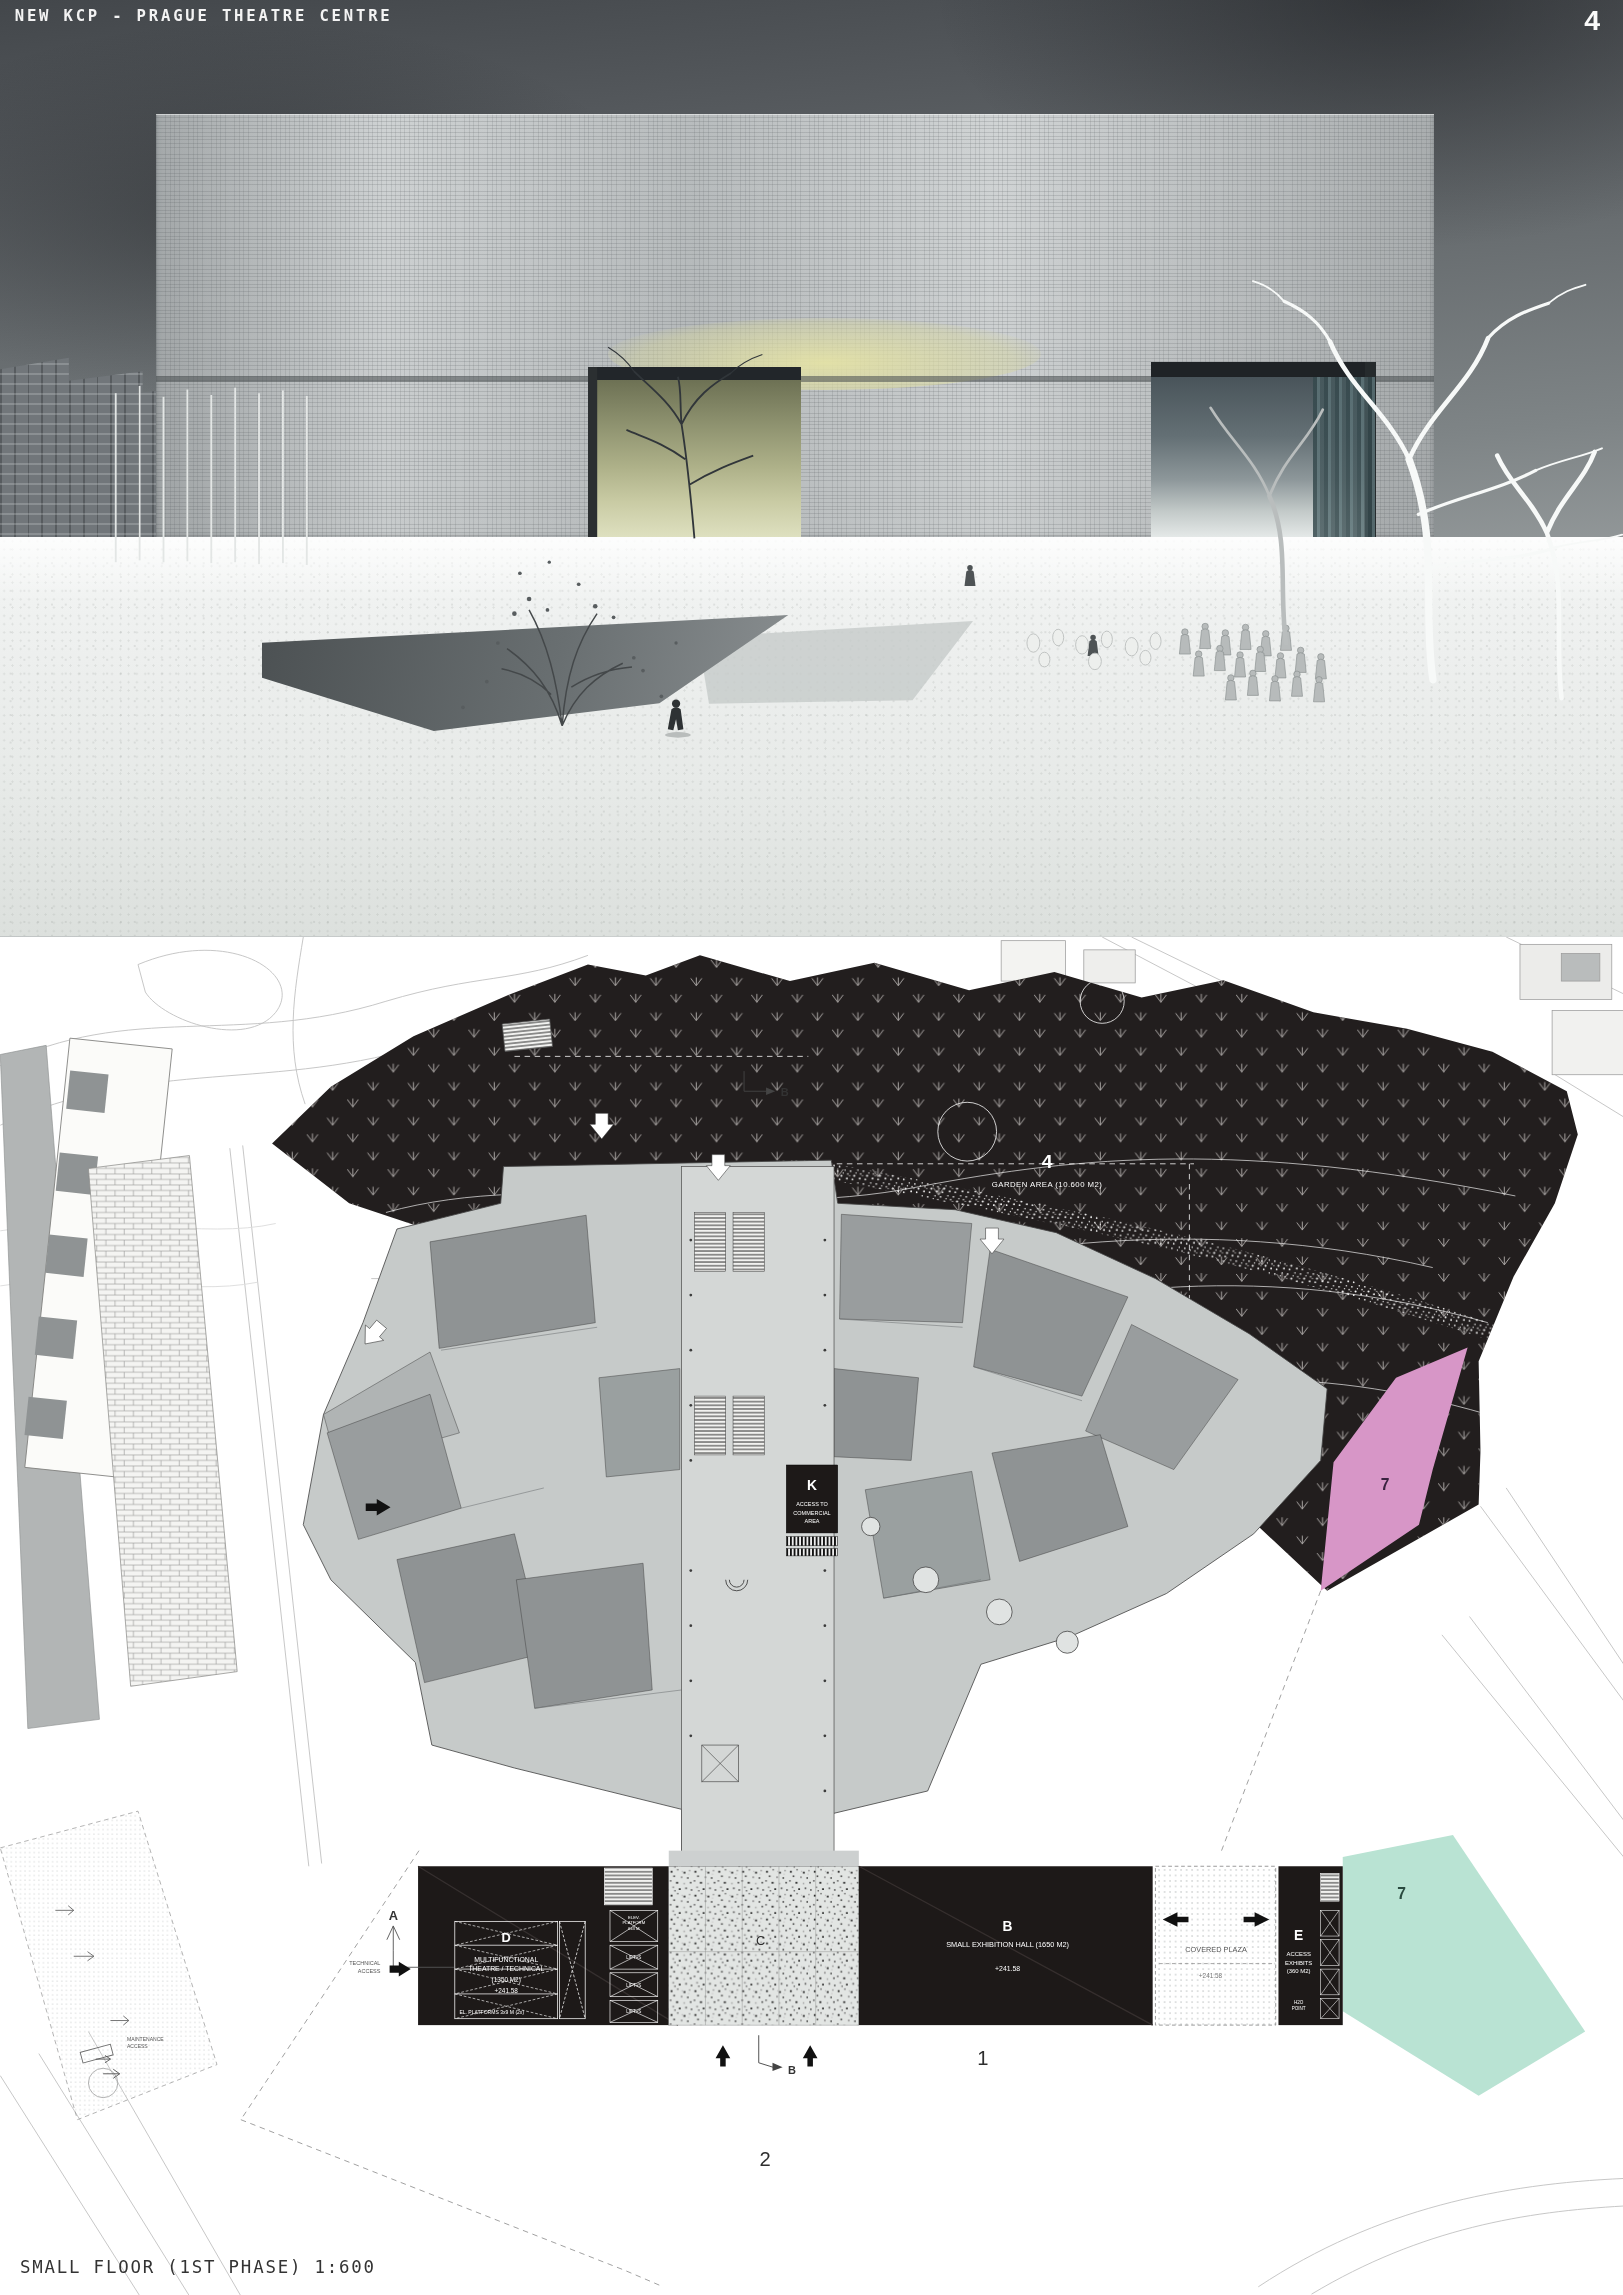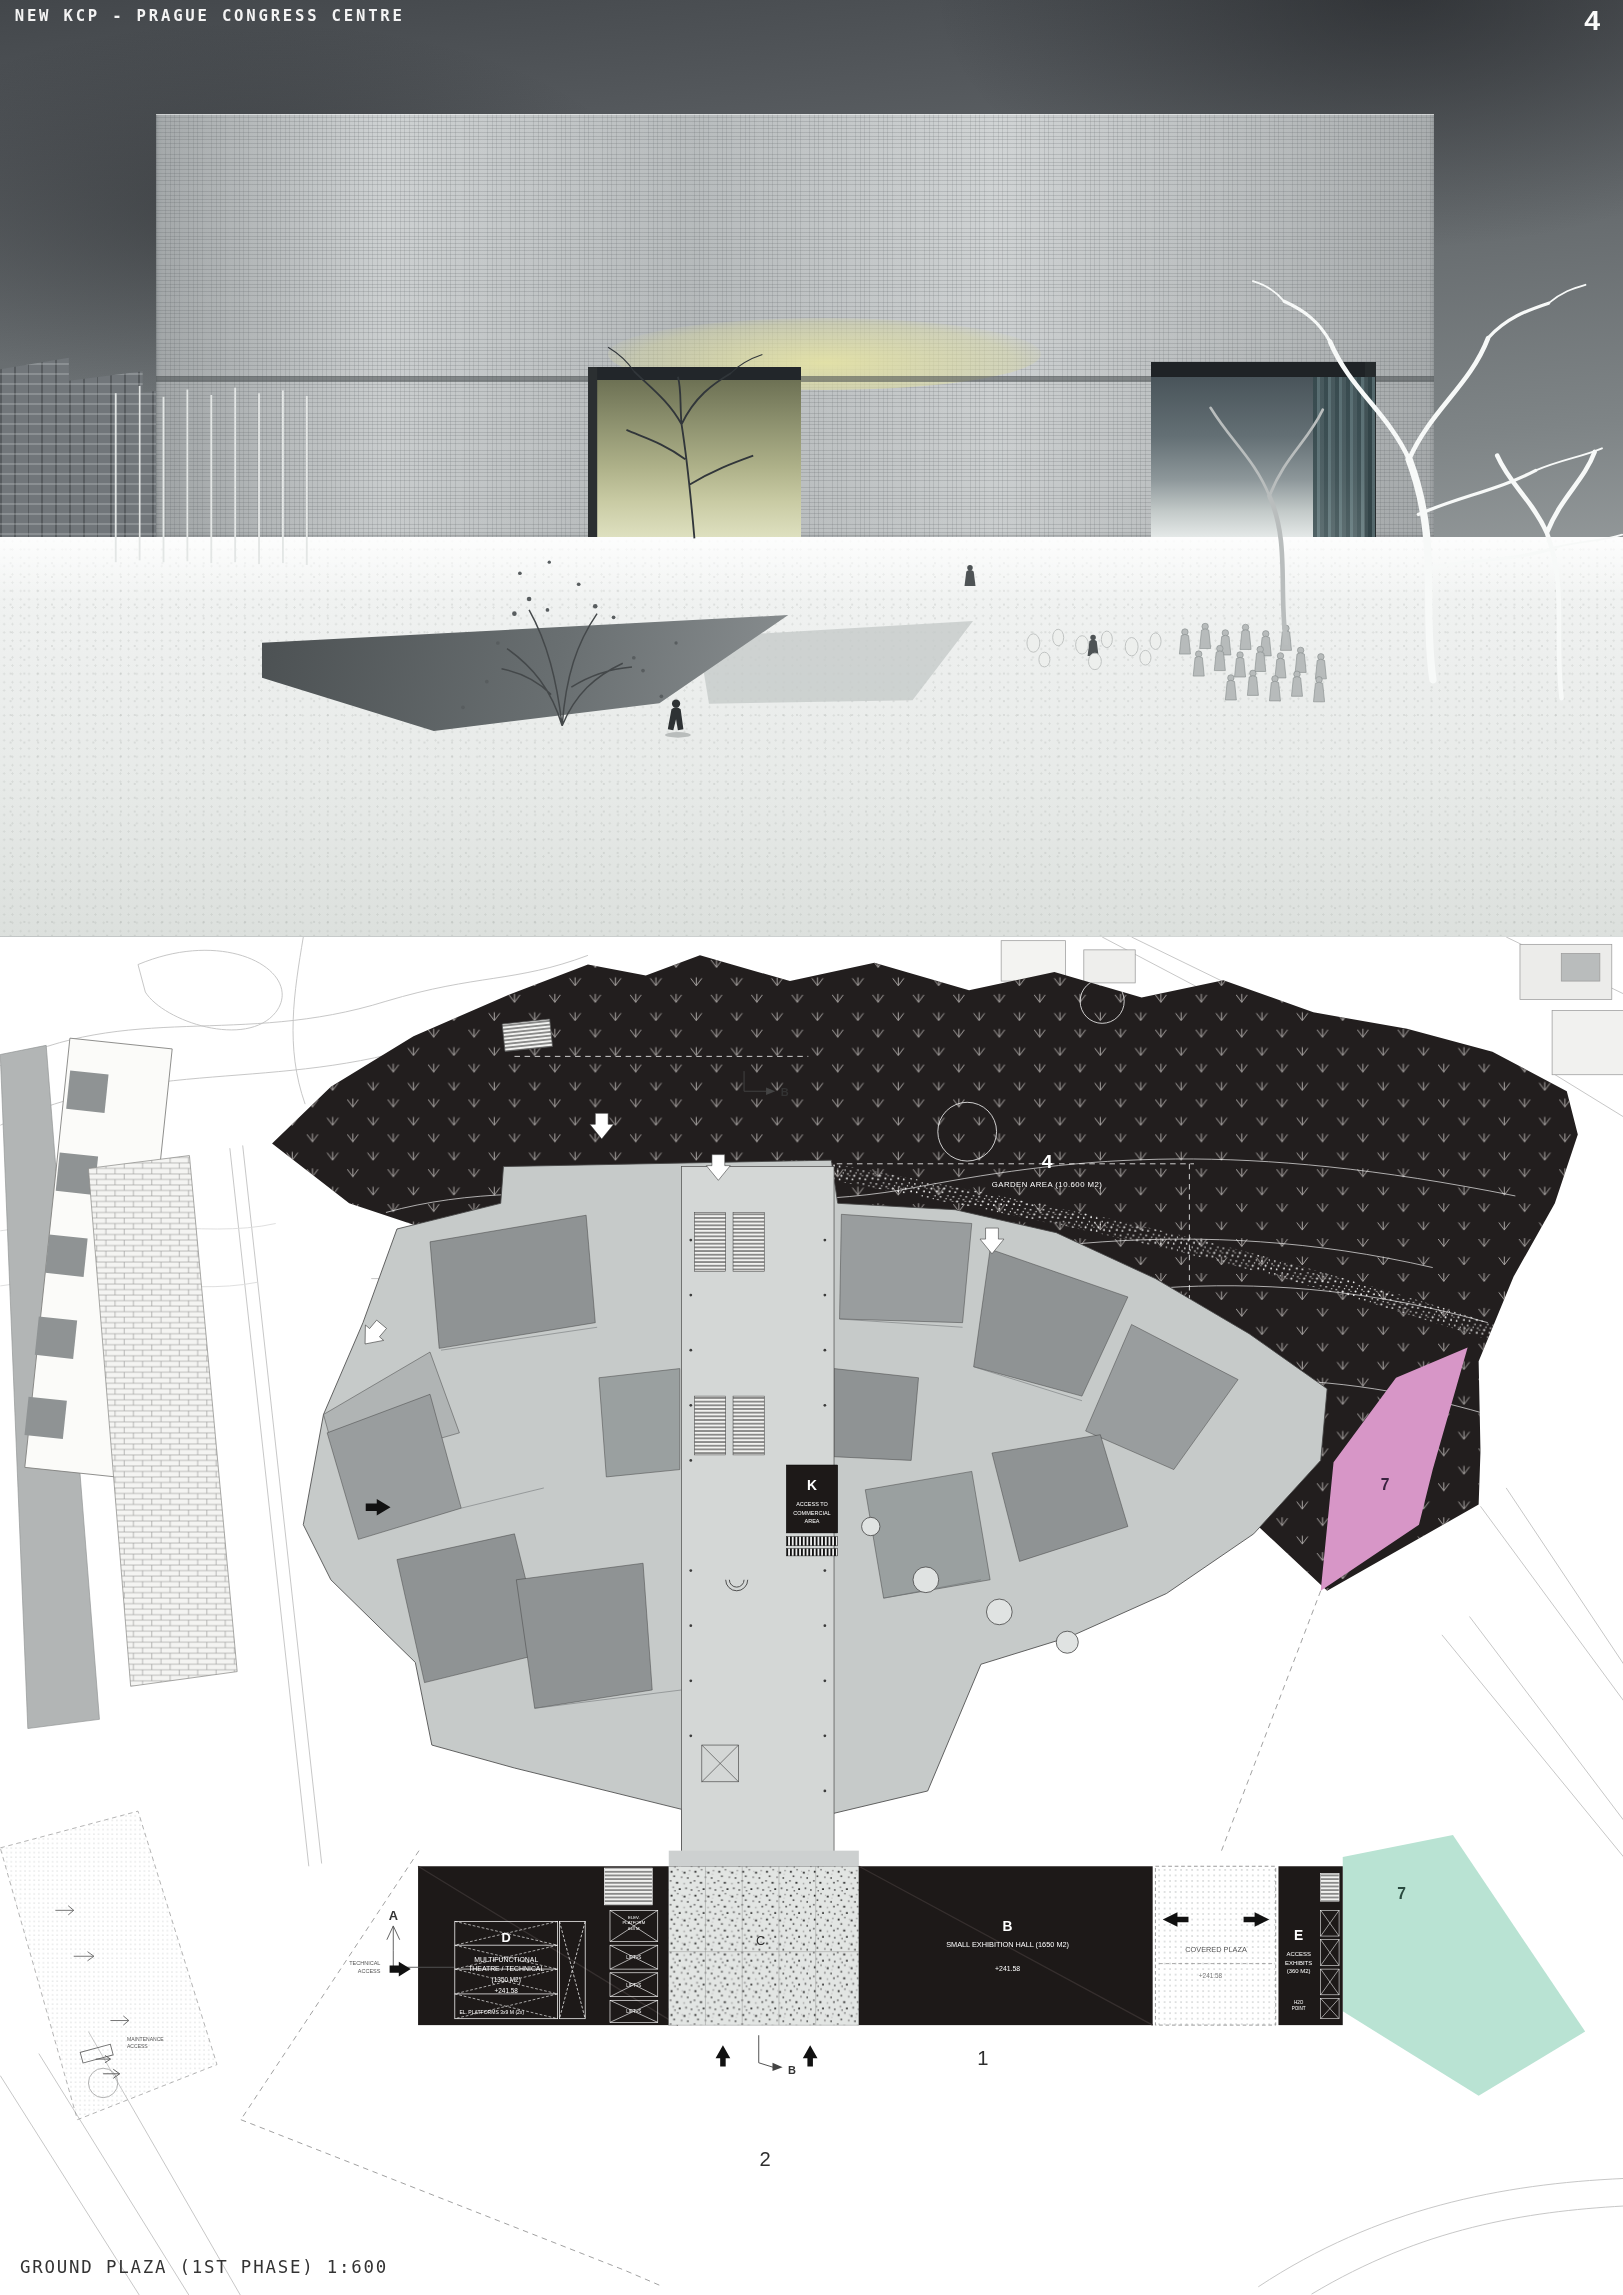--- a/index.html
+++ b/index.html
@@ -237,21 +237,21 @@
       <g stroke="#f7f9f8">
         <path d="M1560,740 C1548,660 1568,590 1534,500" stroke-width="8"></path>
         <path d="M1534,500 C1510,448 1470,424 1448,372 M1534,500 C1558,446 1600,420 1620,368" stroke-width="5"></path>
         <path d="M1448,372 C1436,350 1420,338 1398,328 M1620,368 C1640,346 1662,338 1686,330 M1544,560 C1590,540 1630,534 1672,512 M1550,620 C1600,608 1646,612 1694,596" stroke-width="3.5"></path>
         <path d="M1398,328 C1388,316 1378,310 1364,306 M1686,330 C1700,318 1712,314 1726,310 M1672,512 C1700,500 1720,498 1744,488 M1694,596 C1722,588 1742,590 1766,582" stroke-width="2"></path>
         <path d="M1700,760 C1692,690 1706,640 1684,580 M1684,580 C1668,544 1644,528 1630,496 M1684,580 C1700,540 1724,524 1736,492" stroke-width="5"></path>
       </g>
     </g>
   </svg>
 
-  <div class="title">NEW KCP - PRAGUE CONGRESS CENTRE</div>
+  <div class="title">NEW KCP - PRAGUE THEATRE CENTRE</div>
   <div class="pagenum">4</div>
 </div>
 
 <div class="plan">
 <svg width="1624" height="1359" viewBox="0 0 1768 1480">
   <defs>
     <pattern id="grass" width="44" height="38" patternUnits="userSpaceOnUse">
       <g stroke="#d8d4d2" stroke-width="1" fill="none" opacity="0.8">
         <path d="M10,6 L10,15 M4,7 L10,15 M16,7 L10,15"></path>
         <path d="M32,24 L32,33 M26,25 L32,33 M38,25 L32,33"></path>
@@ -591,14 +591,14 @@
     <text x="138" y="1202" font-size="5.5" fill="#555555">MAINTENANCE</text>
     <text x="138" y="1210" font-size="5.5" fill="#555555">ACCESS</text>
     <g fill="none" stroke="#555555" stroke-width="1">
       <path d="M104,1222 h16 m0,0 l-6,-4 m6,4 l-6,4"></path>
       <path d="M112,1238 h18 m0,0 l-7,-5 m7,5 l-7,5"></path>
     </g>
   </g>
 </svg>
 </div>
 
-<div class="caption">GROUND PLAZA (1ST PHASE) 1:600</div>
+<div class="caption">SMALL FLOOR (1ST PHASE) 1:600</div>
 
 
 </body></html>

